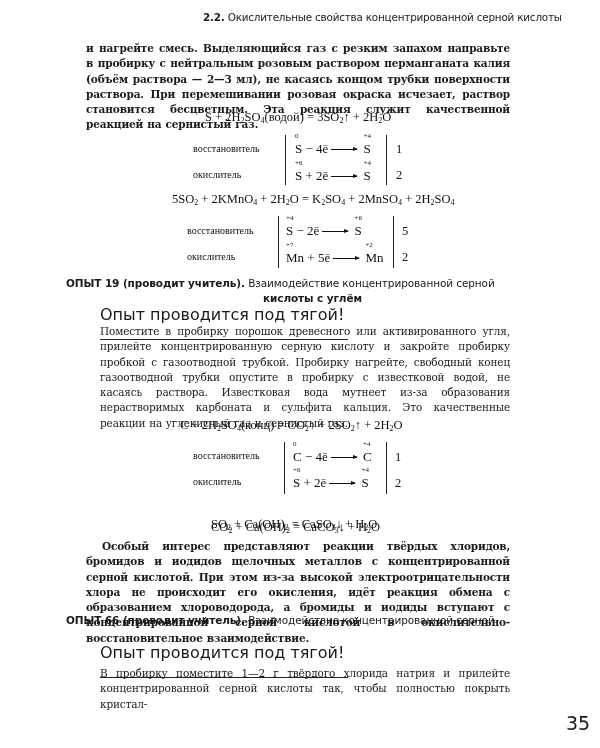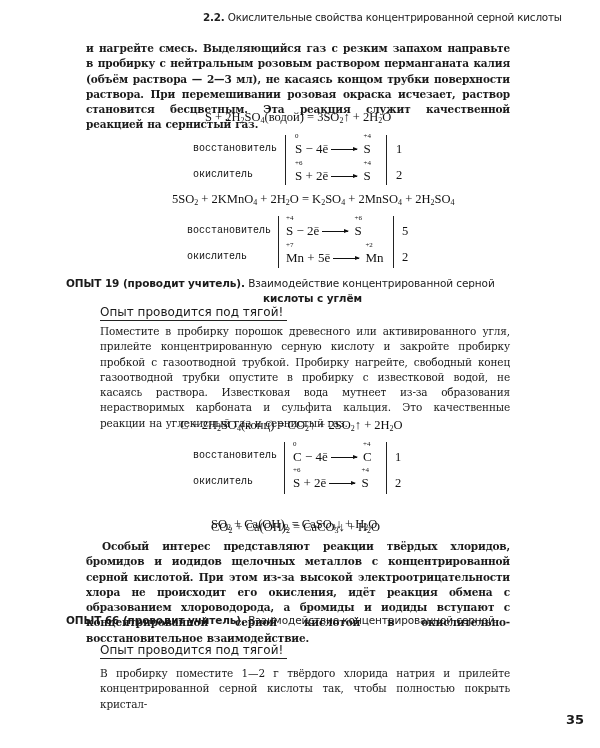--- a/index.html
+++ b/index.html
@@ -19,42 +19,42 @@
     .para.ind { text-indent: 16px; font-weight: bold; }
     .eq {
       position: absolute; font-family: "Liberation Serif", serif; font-size: 12.5px;
       white-space: nowrap; color: #111;
     }
     .eq sub { font-size: 8px; vertical-align: -2px; }
     .redox {
       position: absolute; font-family: "Liberation Serif", serif; color: #111;
     }
     .redox .label {
-      position: absolute; font-family: Liberation Mono, monospace; font-size: 10px; white-space: nowrap;
+      position: absolute; font-family: Liberation Serif, serif; font-size: 10px; white-space: nowrap;
     }
     .redox .half {
       position: absolute; font-size: 13px; white-space: nowrap;
     }
     .redox .coef { position: absolute; font-size: 12.5px; }
     .redox .bar { position: absolute; width: 1px; background: #222; }
     .ox { position: relative; display: inline-block; }
     .ox .st { position: absolute; left: 0; top: -8px; font-size: 7px; line-height: 7px; }
     .exp-title {
       position: absolute; left: 66px; font-family: "DejaVu Sans", sans-serif; font-size: 10.5px;
       white-space: nowrap; letter-spacing: -0.1px;
     }
     .exp-title b { font-weight: bold; }
     .exp-title .t2 { position: absolute; left: 197px; top: 15px; font-weight: bold; }
     .warn {
-      position: absolute; left: 100px; font-family: "DejaVu Sans", sans-serif; font-size: 12px;
-      border-bottom: 1px solid #222; padding-right: 4px; padding-bottom: 1px; white-space: nowrap;
+      position: absolute; left: 100px; font-family: "DejaVu Sans", sans-serif; font-size: 16px;
+      border-bottom: 1px solid #222; padding-right: 4px; padding-bottom: 15px; white-space: nowrap;
     }
     .page-num {
       position: absolute; left: 566px; top: 712px; font-family: "DejaVu Sans", sans-serif;
-      font-size: 13px; font-weight: bold;
+      font-size: 19px; font-weight: normal;
     }
     .arrow { display: inline-block; width: 26px; position: relative; top: -3px; border-bottom: 1px solid #111; margin: 0 3px; }
     .arrow::after { content: ""; position: absolute; right: -1px; top: -2px; border-left: 5px solid #111; border-top: 2.5px solid transparent; border-bottom: 2.5px solid transparent; }
   </style>
 </head>
 <body>
 
 <div class="running-head">
   <b>2.2.</b>
   <span>Окислительные свойства концентрированной серной кислоты</span>

